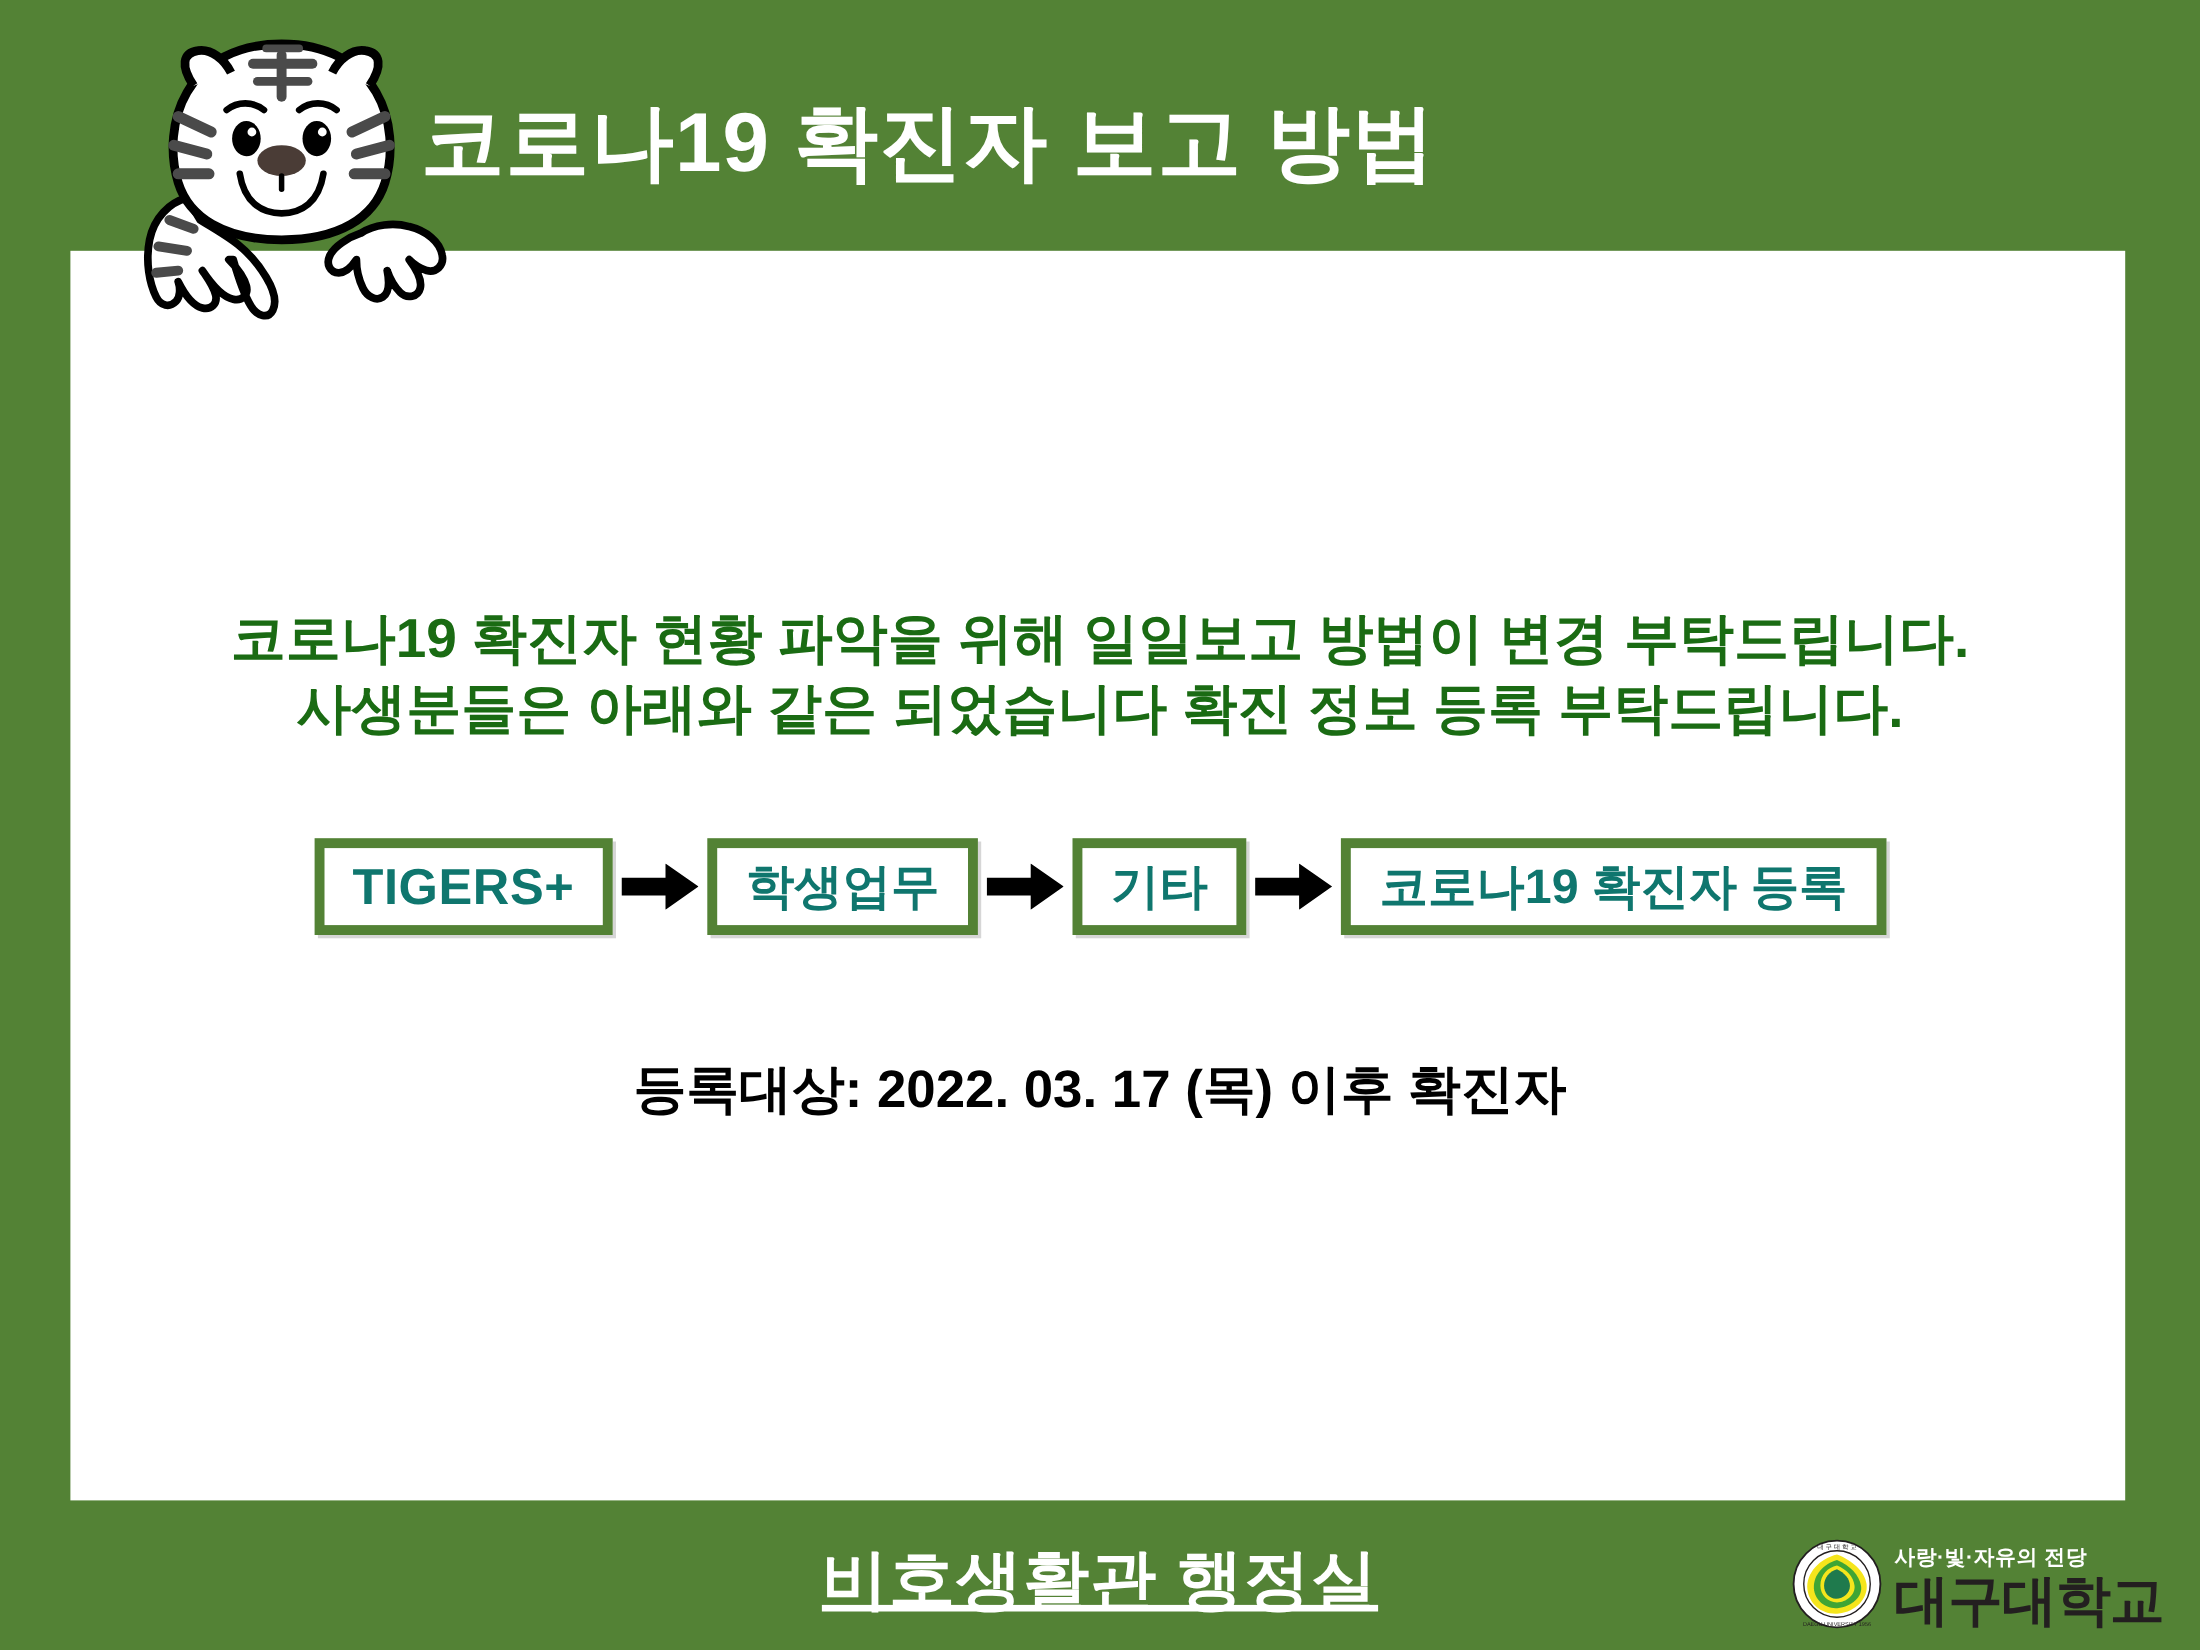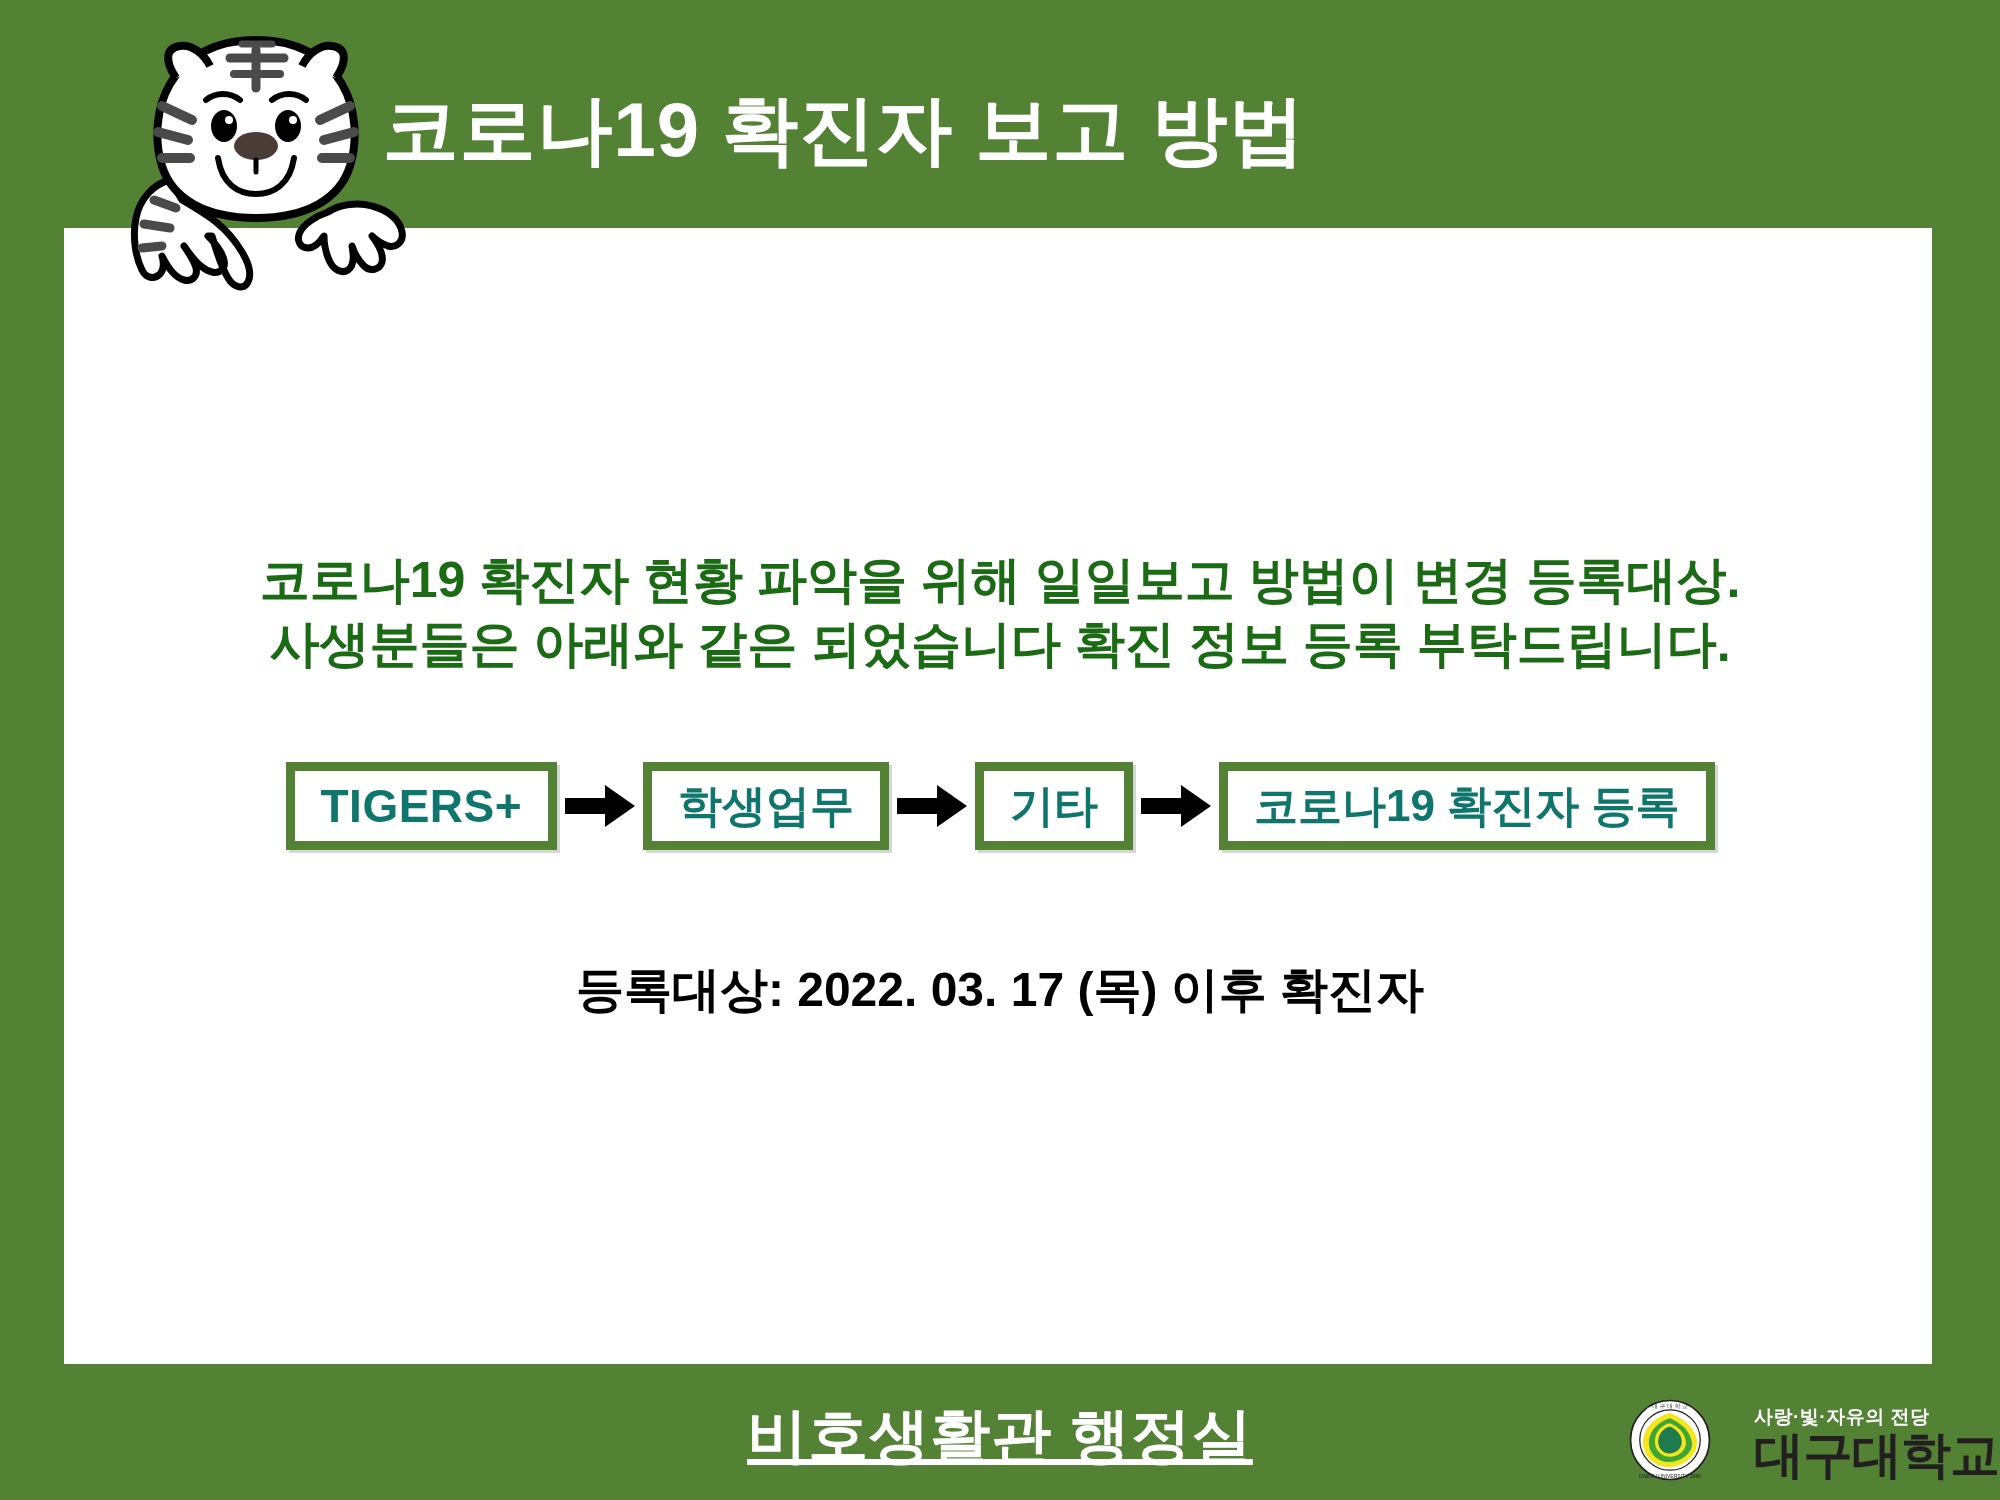--- a/index.html
+++ b/index.html
@@ -155,21 +155,20 @@
     height: 84px;
     flex: 0 0 auto;
     margin-bottom: 2px;
   }
   .brand-emblem svg { display: block; width: 100%; height: 100%; }
   .brand-text {
     display: flex;
     flex-direction: column;
     justify-content: flex-end;
     padding-bottom: 4px;
-    margin-left: 32px;
   }
   .brand-tagline {
     color: #ffffff;
     font-size: 19px;
     font-weight: 700;
     white-space: nowrap;
     line-height: 1.1;
     margin-bottom: 2px;
     letter-spacing: 0.5px;
   }
@@ -245,21 +244,21 @@
 
         <ellipse cx="160" cy="124" rx="22" ry="14" fill="#4a3c36"></ellipse>
         <path d="M160 138 L160 150" stroke="#000000" stroke-width="5" stroke-linecap="round"></path>
 
         <path d="M122 136 C126 162 142 172 160 172 C178 172 194 162 198 136" stroke="#000000" stroke-width="6" fill="none" stroke-linecap="round"></path>
       </g>
     </svg>
   </div>
 
   <div class="intro">
-    <span class="line">코로나19 확진자 현황 파악을 위해 일일보고 방법이 변경 등록대상.</span>
+    <span class="line">코로나19 확진자 현황 파악을 위해 일일보고 방법이 변경 부탁드립니다.</span>
     <span class="line">사생분들은 아래와 같은 되었습니다 확진 정보 등록 부탁드립니다.</span>
   </div>
 
   <div class="flow">
 
     <div class="flow-box latin">TIGERS+</div>
 
     <div class="arrow">
       <svg width="70" height="42" viewBox="0 0 70 42" xmlns="http://www.w3.org/2000/svg">
         <path d="M0 13 L40 13 L40 0 L70 21 L40 42 L40 29 L0 29 Z" fill="#000000"></path>

